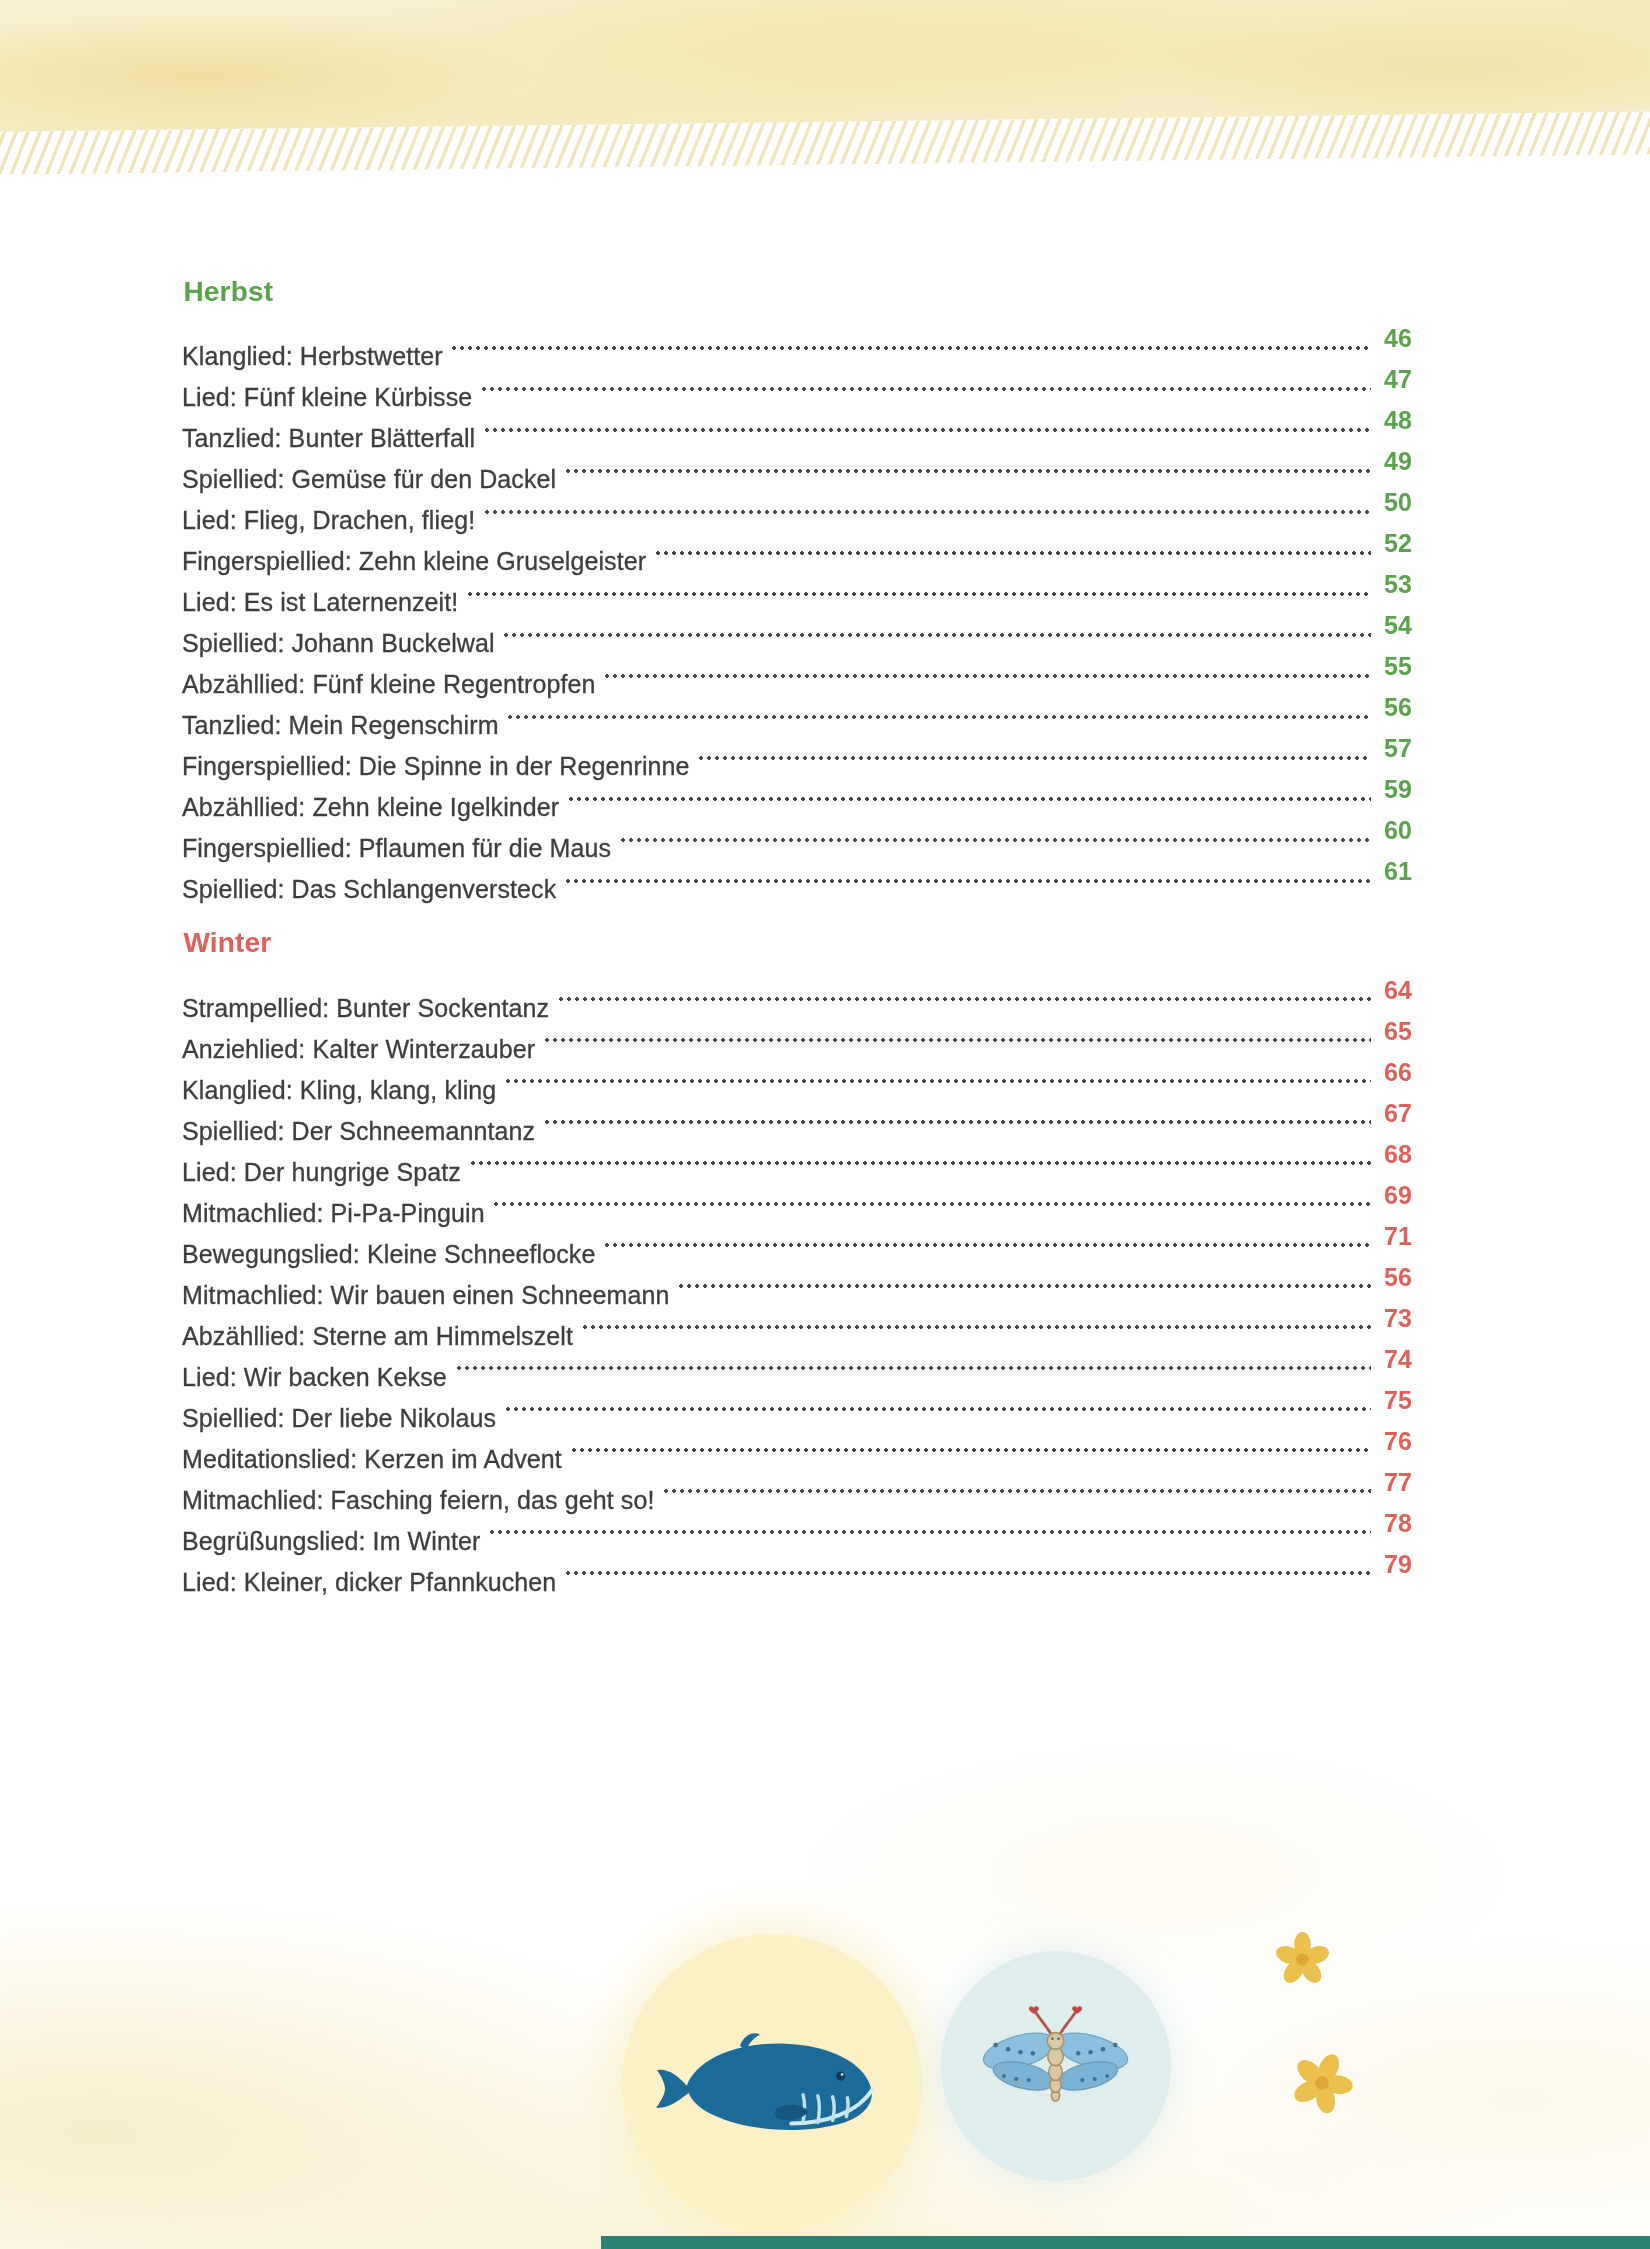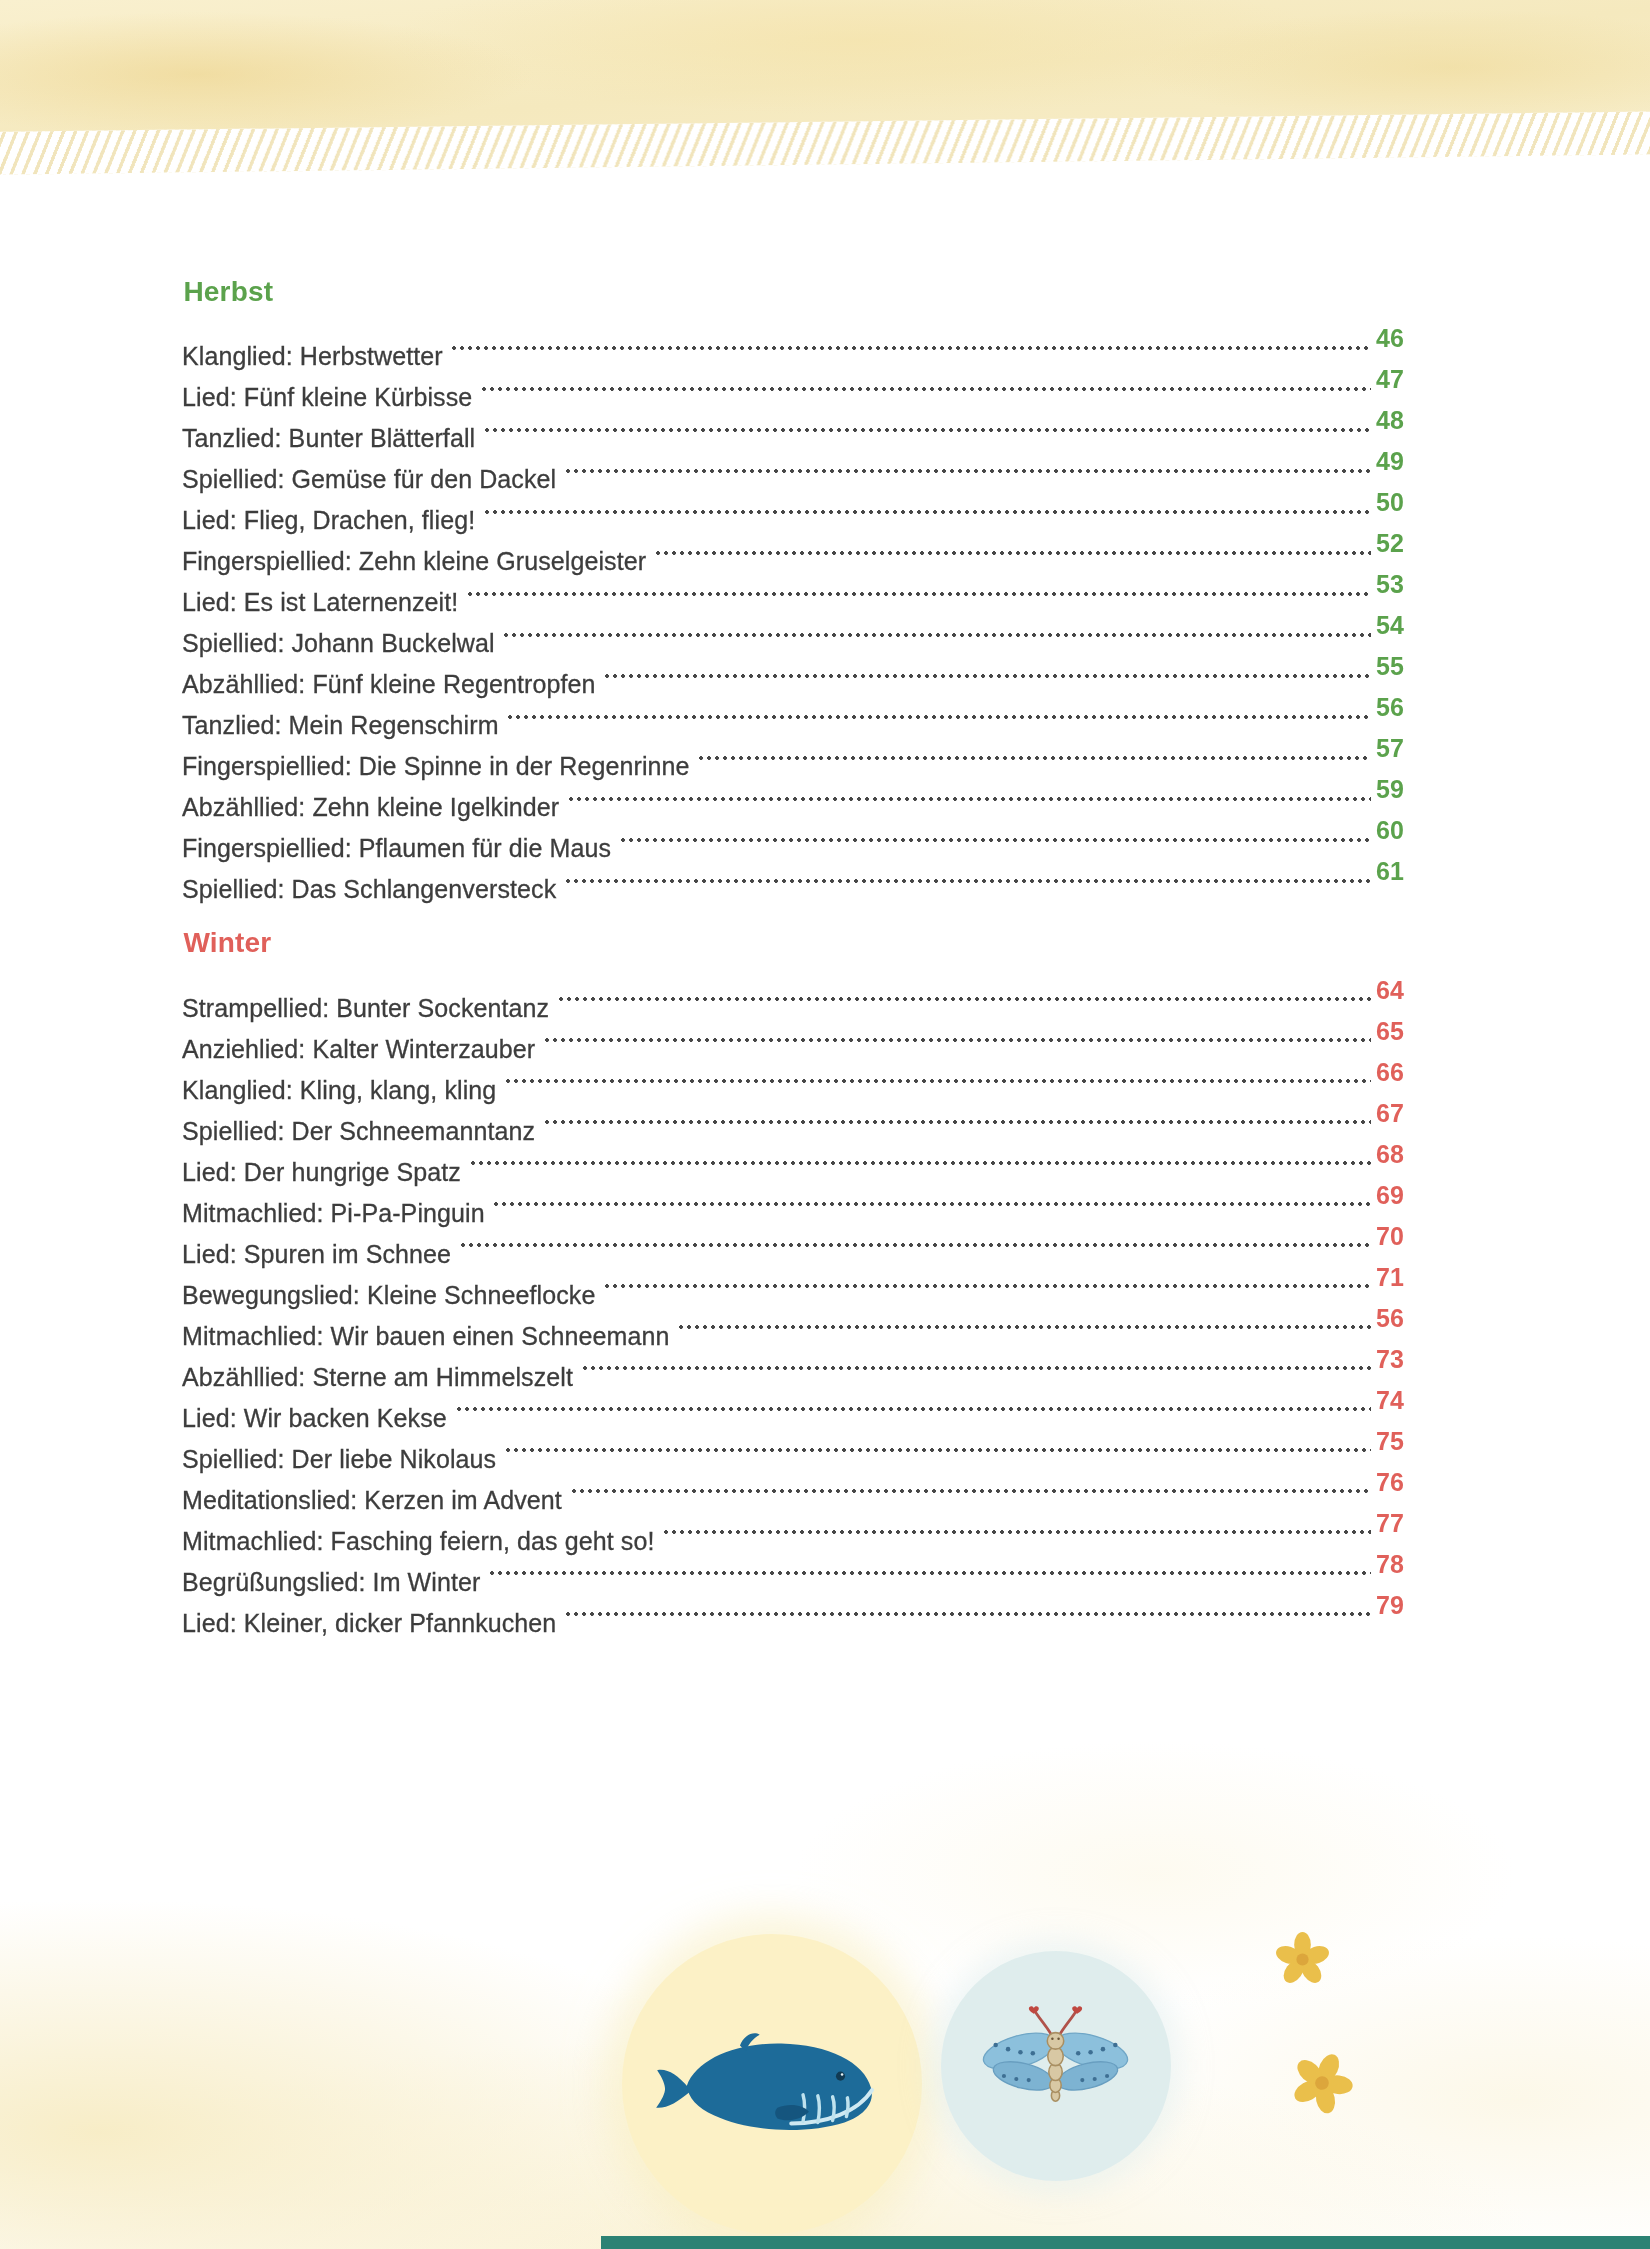--- a/index.html
+++ b/index.html
@@ -53,21 +53,21 @@
   .leader{
     flex:1 1 auto;position:relative;height:33px;margin:0 4.1px 0 8.3px;min-width:20.6px;
   }
   .leader::before{
     content:"";position:absolute;left:1.4px;right:1.4px;bottom:5.5px;height:4.1px;
     background-image:radial-gradient(circle at 2.1px 2.1px,#474747 1.8px,transparent 2.1px);
     background-size:8px 4.1px;background-repeat:repeat-x;
   }
   .pagenum{
     font-size:25px;font-weight:bold;color:var(--accent);
-    min-width:44px;text-align:left;letter-spacing:0.2px;
+    min-width:44px;text-align:center;letter-spacing:0.2px;
   }
 
   
   .bottom-wash{
     position:absolute;left:0;bottom:0;width:100%;height:536px;z-index:0;
     background:
       radial-gradient(ellipse 1031px 358px at 6% 78%, rgba(247,236,196,.95), transparent 65%),
       radial-gradient(ellipse 1169px 316px at 44% 102%, rgba(250,241,210,.9), transparent 70%),
       radial-gradient(ellipse 619px 227px at 92% 72%, rgba(250,242,214,.55), transparent 72%),
       radial-gradient(ellipse 481px 179px at 70% 30%, rgba(251,244,218,.4), transparent 75%);
@@ -199,25 +199,20 @@
         </div>
         <div class="row">
           <span class="label">Lied: Der hungrige Spatz</span>
           <span class="leader"></span>
           <span class="pagenum">68</span>
         </div>
         <div class="row">
           <span class="label">Mitmachlied: Pi-Pa-Pinguin</span>
           <span class="leader"></span>
           <span class="pagenum">69</span>
-        </div>
-        <div class="row">
-          <span class="label">Lied: Spuren im Schnee</span>
-          <span class="leader"></span>
-          <span class="pagenum">70</span>
         </div>
         <div class="row">
           <span class="label">Bewegungslied: Kleine Schneeflocke</span>
           <span class="leader"></span>
           <span class="pagenum">71</span>
         </div>
         <div class="row">
           <span class="label">Mitmachlied: Wir bauen einen Schneemann</span>
           <span class="leader"></span>
           <span class="pagenum">56</span>

